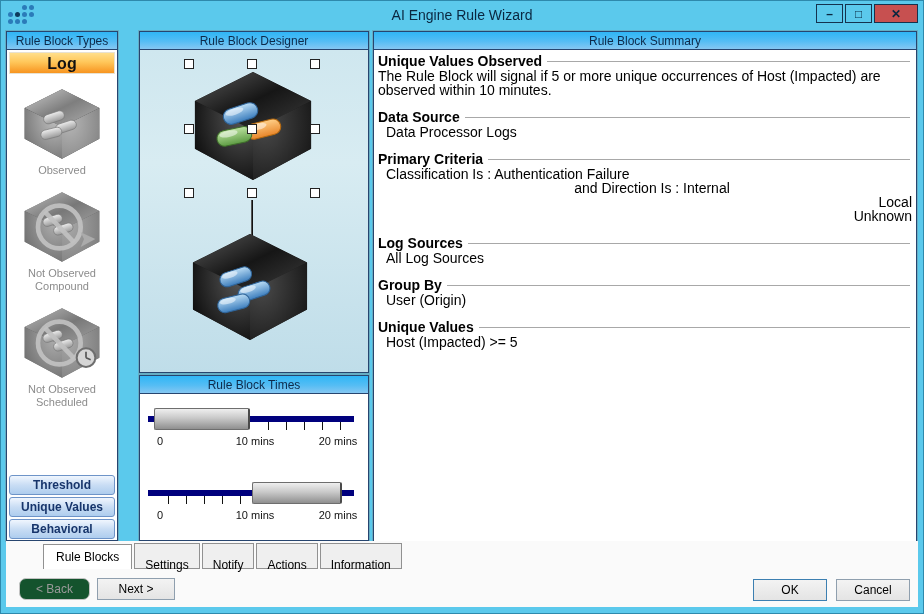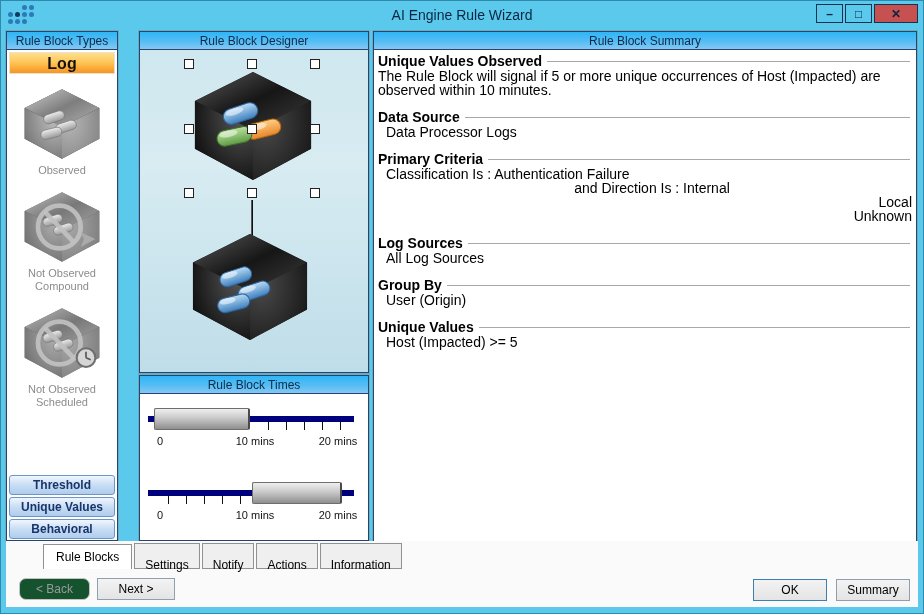--- a/index.html
+++ b/index.html
@@ -368,16 +368,16 @@
     <div class="tabstrip">
       <div class="tab active">Rule Blocks</div>
       <div class="tab">Settings</div>
       <div class="tab">Notify</div>
       <div class="tab">Actions</div>
       <div class="tab">Information</div>
     </div>
     <div class="btn disabled" style="left:13px;top:37px;width:71px">&lt; Back</div>
     <div class="btn" style="left:91px;top:37px;width:78px">Next &gt;</div>
     <div class="btn default" style="right:91px;top:38px;width:74px">OK</div>
-    <div class="btn" style="right:8px;top:38px;width:74px">Summary</div>
+    <div class="btn" style="right:8px;top:38px;width:74px">Cancel</div>
   </div>
 
 </div>
 
 </body></html>

